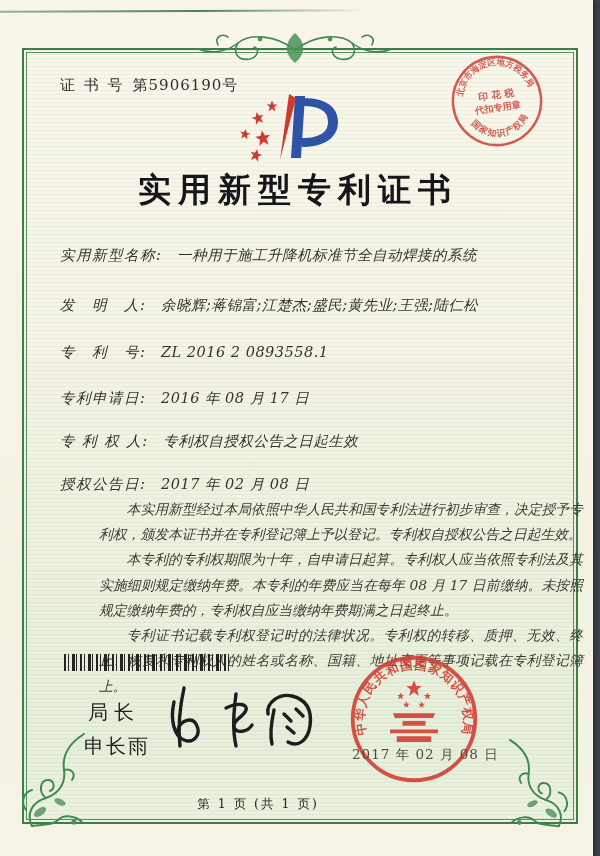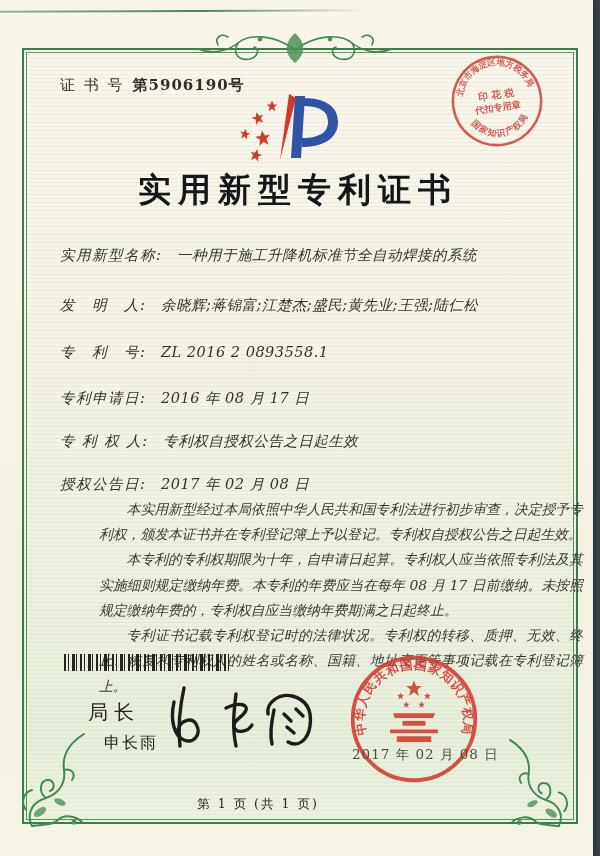--- a/index.html
+++ b/index.html
@@ -24,21 +24,21 @@
     background:
       repeating-linear-gradient(180deg,rgba(86,148,94,.085) 0 1px,rgba(86,148,94,0) 1px 4px),
       linear-gradient(180deg,#faf6ec 0%,#f6f3e6 40%,#edf0de 72%,#e7eedb 88%,#edf1e0 100%);
   }
   .frame::before{
     content:"";position:absolute;inset:2px;border:1px solid #54915e;pointer-events:none;
   }
   .cert-no{
     position:absolute;left:60px;top:76px;font-size:15px;color:#2e2e2a;letter-spacing:2px;
   }
-  .cert-no .num{letter-spacing:1px;margin-left:8px;font-weight:bold;}
+  .cert-no .num{letter-spacing:1px;margin-left:8px;}
   .tax-stamp{position:absolute;left:448px;top:52px;width:98px;height:98px;opacity:.85;transform:rotate(-8deg);}
   .logo{position:absolute;left:232px;top:94px;width:136px;height:84px;}
   .title{
     position:absolute;left:22px;top:168px;width:552px;text-align:center;
     font-size:33px;font-weight:700;color:#15151a;letter-spacing:7px;
   }
   .fields{position:absolute;left:60px;top:0;width:482px;}
   .field{position:absolute;left:0;font-size:14.5px;color:#33332c;white-space:nowrap;font-style:italic;}
   .field .lab{letter-spacing:1.5px;margin-right:10px;}
   .field .val{letter-spacing:.5px;}
@@ -50,21 +50,21 @@
     margin-left:39px;
   }
   .body-text p{margin:0;text-indent:2em;}
   .barcode{
     position:absolute;left:64px;top:654px;width:168px;height:17px;
     background:repeating-linear-gradient(90deg,
       #23231f 0 2px,transparent 2px 4px,#23231f 4px 5px,transparent 5px 8px,
       #23231f 8px 11px,transparent 11px 12px,#23231f 12px 13px,transparent 13px 16px);
   }
   .signer-title{position:absolute;left:88px;top:699px;font-size:20px;color:#26261f;letter-spacing:6px;}
-  .signer-name{position:absolute;left:104px;top:733px;font-size:16px;color:#26261f;letter-spacing:2px;}
+  .signer-name{position:absolute;left:84px;top:733px;font-size:20px;color:#26261f;letter-spacing:2px;}
   .signature{position:absolute;left:150px;top:680px;width:178px;height:92px;}
   .official-seal{position:absolute;left:347px;top:652px;width:134px;height:134px;opacity:.9;}
   .seal-date{
     position:absolute;left:352px;top:746px;font-size:13.5px;color:#4e4d41;
     letter-spacing:1px;white-space:nowrap;z-index:5;
   }
   .footer{
     position:absolute;left:22px;top:796px;width:472px;text-align:center;
     font-size:12.5px;color:#26261f;letter-spacing:2px;z-index:4;
   }

